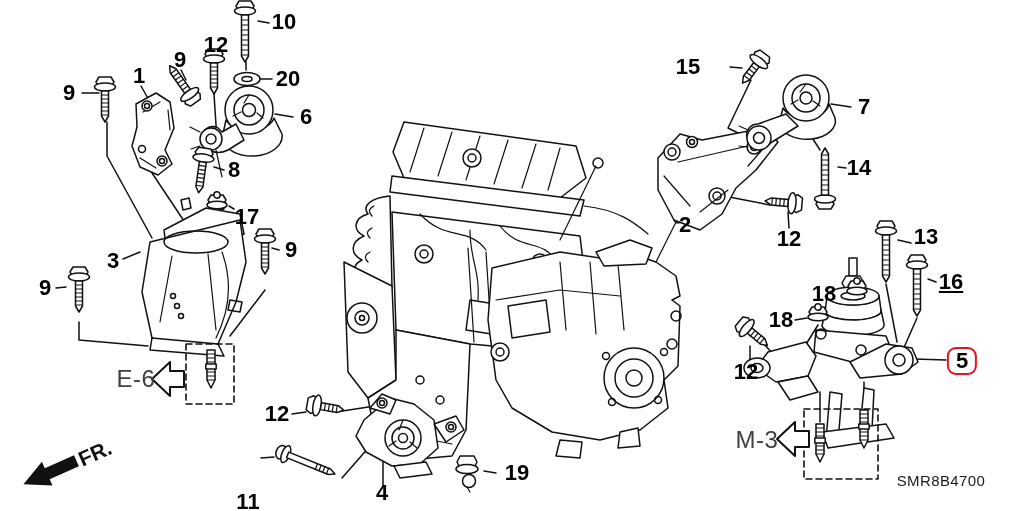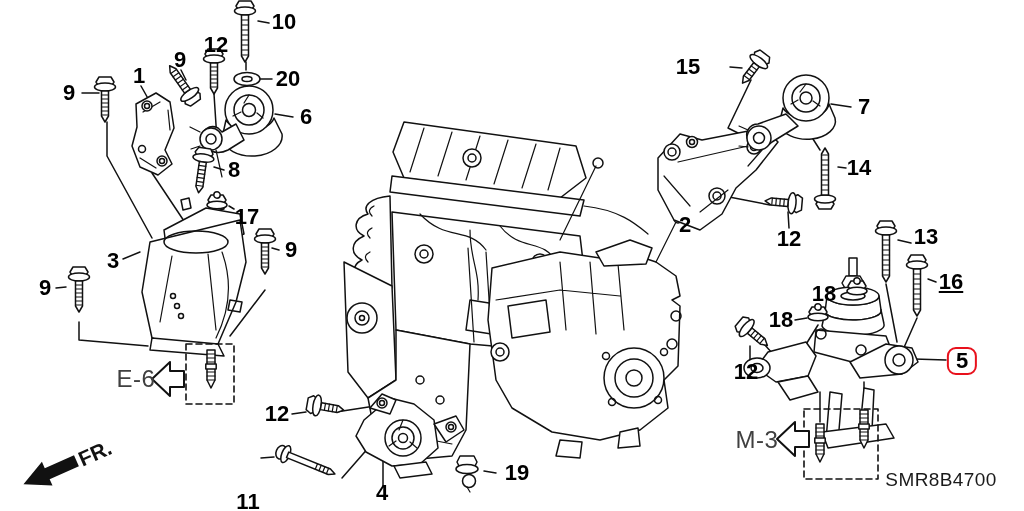--- a/index.html
+++ b/index.html
@@ -9,21 +9,21 @@
   svg *{stroke:#111;stroke-width:1.5;fill:none;stroke-linejoin:round;stroke-linecap:round;}
   svg .w{fill:#ffffff;}
   svg .k{fill:#111;stroke:none;}
   svg .dash{stroke-dasharray:6 4;stroke-width:1.6;}
   svg .thin{stroke-width:1.2;}
   .callout{position:absolute;transform:translate(-50%,-50%);font-weight:bold;font-size:22px;
            color:#000;line-height:1;white-space:nowrap;z-index:5;}
   .callout.highlight{border:2.6px solid #e8111c;border-radius:9px;padding:1px 7px;background:#fff;}
   .ref-label{position:absolute;transform:translate(-50%,-50%);font-weight:normal;font-size:24px;
              letter-spacing:.5px;color:#404040;z-index:5;}
-  .part-code{position:absolute;transform:translate(-50%,-50%);font-size:19px;color:#1a1a1a;
+  .part-code{position:absolute;transform:translate(-50%,-50%);font-size:15px;color:#1a1a1a;
              letter-spacing:.4px;z-index:5;}
   .fr-text{font:bold 21px "Liberation Sans",sans-serif;fill:#111;stroke:none;}
 </style>
 </head>
 <body>
 
 <div class="stage">
 
 <svg width="1024" height="511" viewBox="0 0 1024 511">
   <defs>

